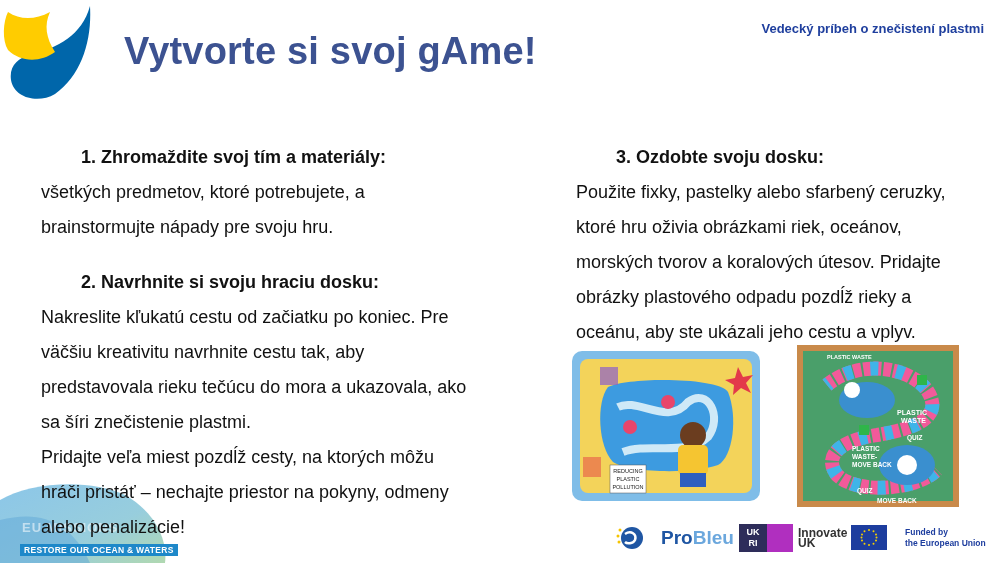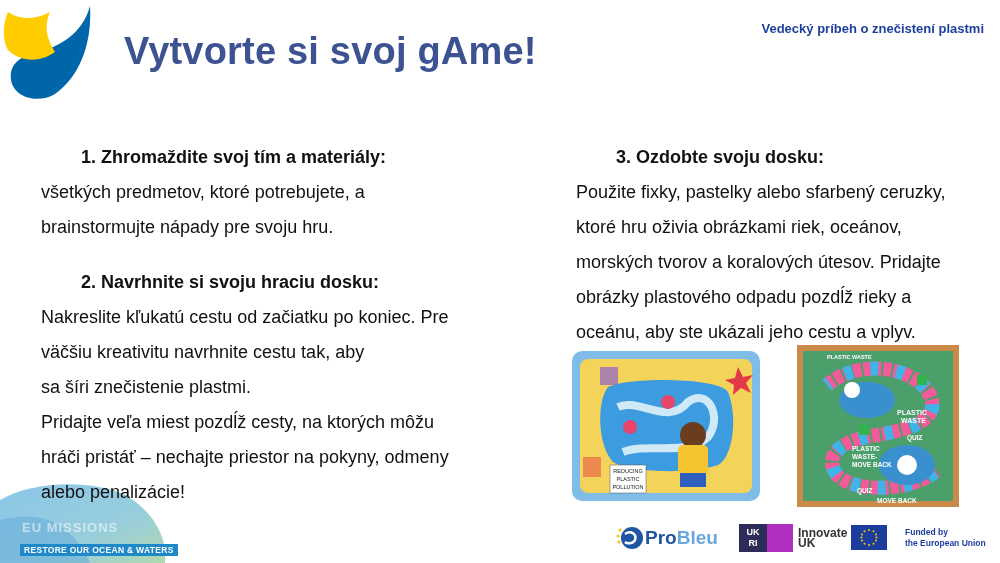--- a/index.html
+++ b/index.html
@@ -13,21 +13,21 @@
   .left { left:41px; top:140px; width:480px; }
   .right { left:576px; top:140px; width:410px; }
   .gap { height:20px; }
   .eu-blob { position:absolute; left:0; top:480px; width:170px; height:83px; overflow:hidden; }
   .eu-text { position:absolute; left:22px; top:520px; font-size:13px; font-weight:bold; color:rgba(255,255,255,0.55); letter-spacing:1px; }
   .eu-banner { position:absolute; left:20px; top:544px; background:#1e88c9; color:#fff; font-size:8.5px; font-weight:bold; padding:1px 4px; letter-spacing:0.3px; white-space:nowrap; }
   .img-board1 { position:absolute; left:568px; top:347px; width:196px; height:158px; }
   .img-board2 { position:absolute; left:797px; top:345px; width:162px; height:162px; }
   .footer-logos { position:absolute; top:522px; left:615px; height:34px; width:380px; }
   .probleu { position:absolute; left:0; top:2px; display:flex; align-items:center; }
-  .probleu-text { font-size:19px; font-weight:bold; color:#1f56a3; margin-left:0; }
+  .probleu-text { font-size:19px; font-weight:bold; color:#1f56a3; margin-left:16px; }
   .probleu-text span { color:#6ba7dd; }
   .ukri { position:absolute; left:124px; top:2px; display:flex; align-items:center; }
   .ukri-box { width:28px; height:28px; background:#2e2d5a; color:#fff; font-size:9px; font-weight:bold; line-height:11px; text-align:center; padding-top:3px; box-sizing:border-box; }
   .ukri-mag { width:26px; height:28px; background:#b02fbf; }
   .ukri-text { font-size:12px; color:#333; margin-left:5px; line-height:10px; font-weight:bold; }
   .eu-fund { position:absolute; left:236px; top:3px; display:flex; align-items:center;gap:12px; }
   .eu-flag { width:36px; height:25px; background:#1d3d9e; position:relative; }
   .eu-fund-text { font-size:8.5px; color:#1d3d9e; margin-left:6px; line-height:11px; font-weight:bold; }
 </style>
 </head>
@@ -55,20 +55,21 @@
 <div class="eu-text">EU MISSIONS</div>
 
 <div class="col left">
   <span class="h">1. Zhromaždite svoj tím a materiály:</span>
   <p>všetkých predmetov, ktoré potrebujete, a</p>
   <p>brainstormujte nápady pre svoju hru.</p>
   <div class="gap"></div>
   <span class="h">2. Navrhnite si svoju hraciu dosku:</span>
   <p>Nakreslite kľukatú cestu od začiatku po koniec. Pre</p>
   <p>väčšiu kreativitu navrhnite cestu tak, aby</p>
+  <p>predstavovala rieku tečúcu do mora a ukazovala, ako</p>
   <p>sa šíri znečistenie plastmi.</p>
   <p>Pridajte veľa miest pozdĺž cesty, na ktorých môžu</p>
   <p>hráči pristáť – nechajte priestor na pokyny, odmeny</p>
   <p>alebo penalizácie!</p>
 </div>
 
 <div class="eu-banner">RESTORE OUR OCEAN &amp; WATERS</div>
 
 <div class="col right">
   <span class="h">3. Ozdobte svoju dosku:</span>

